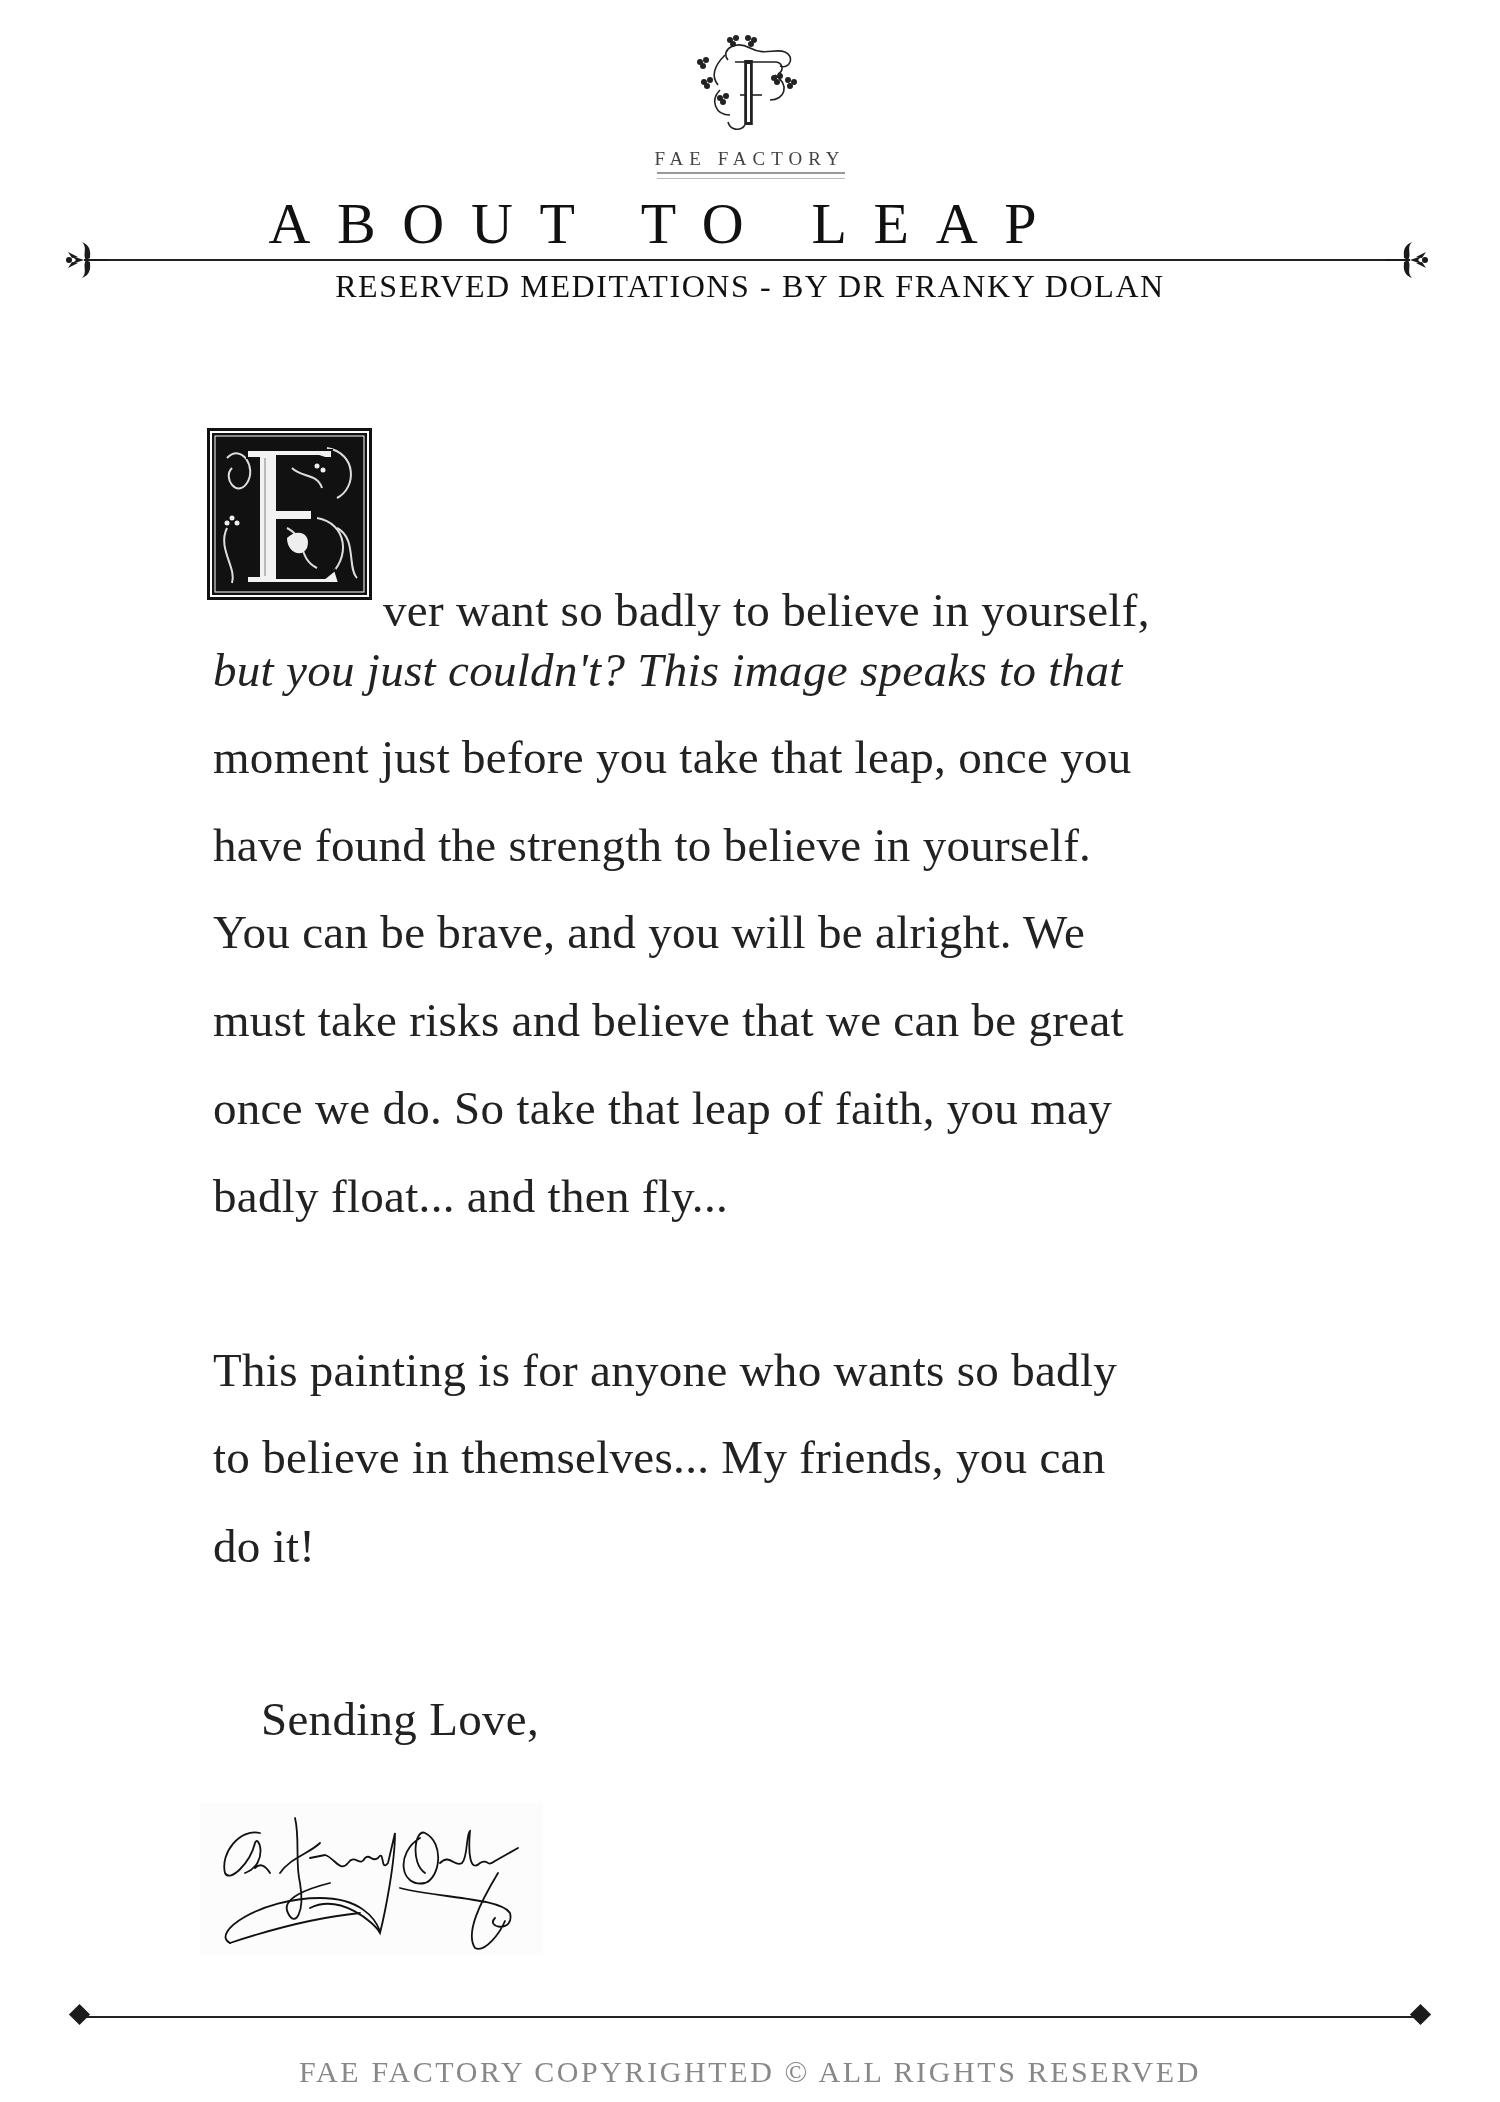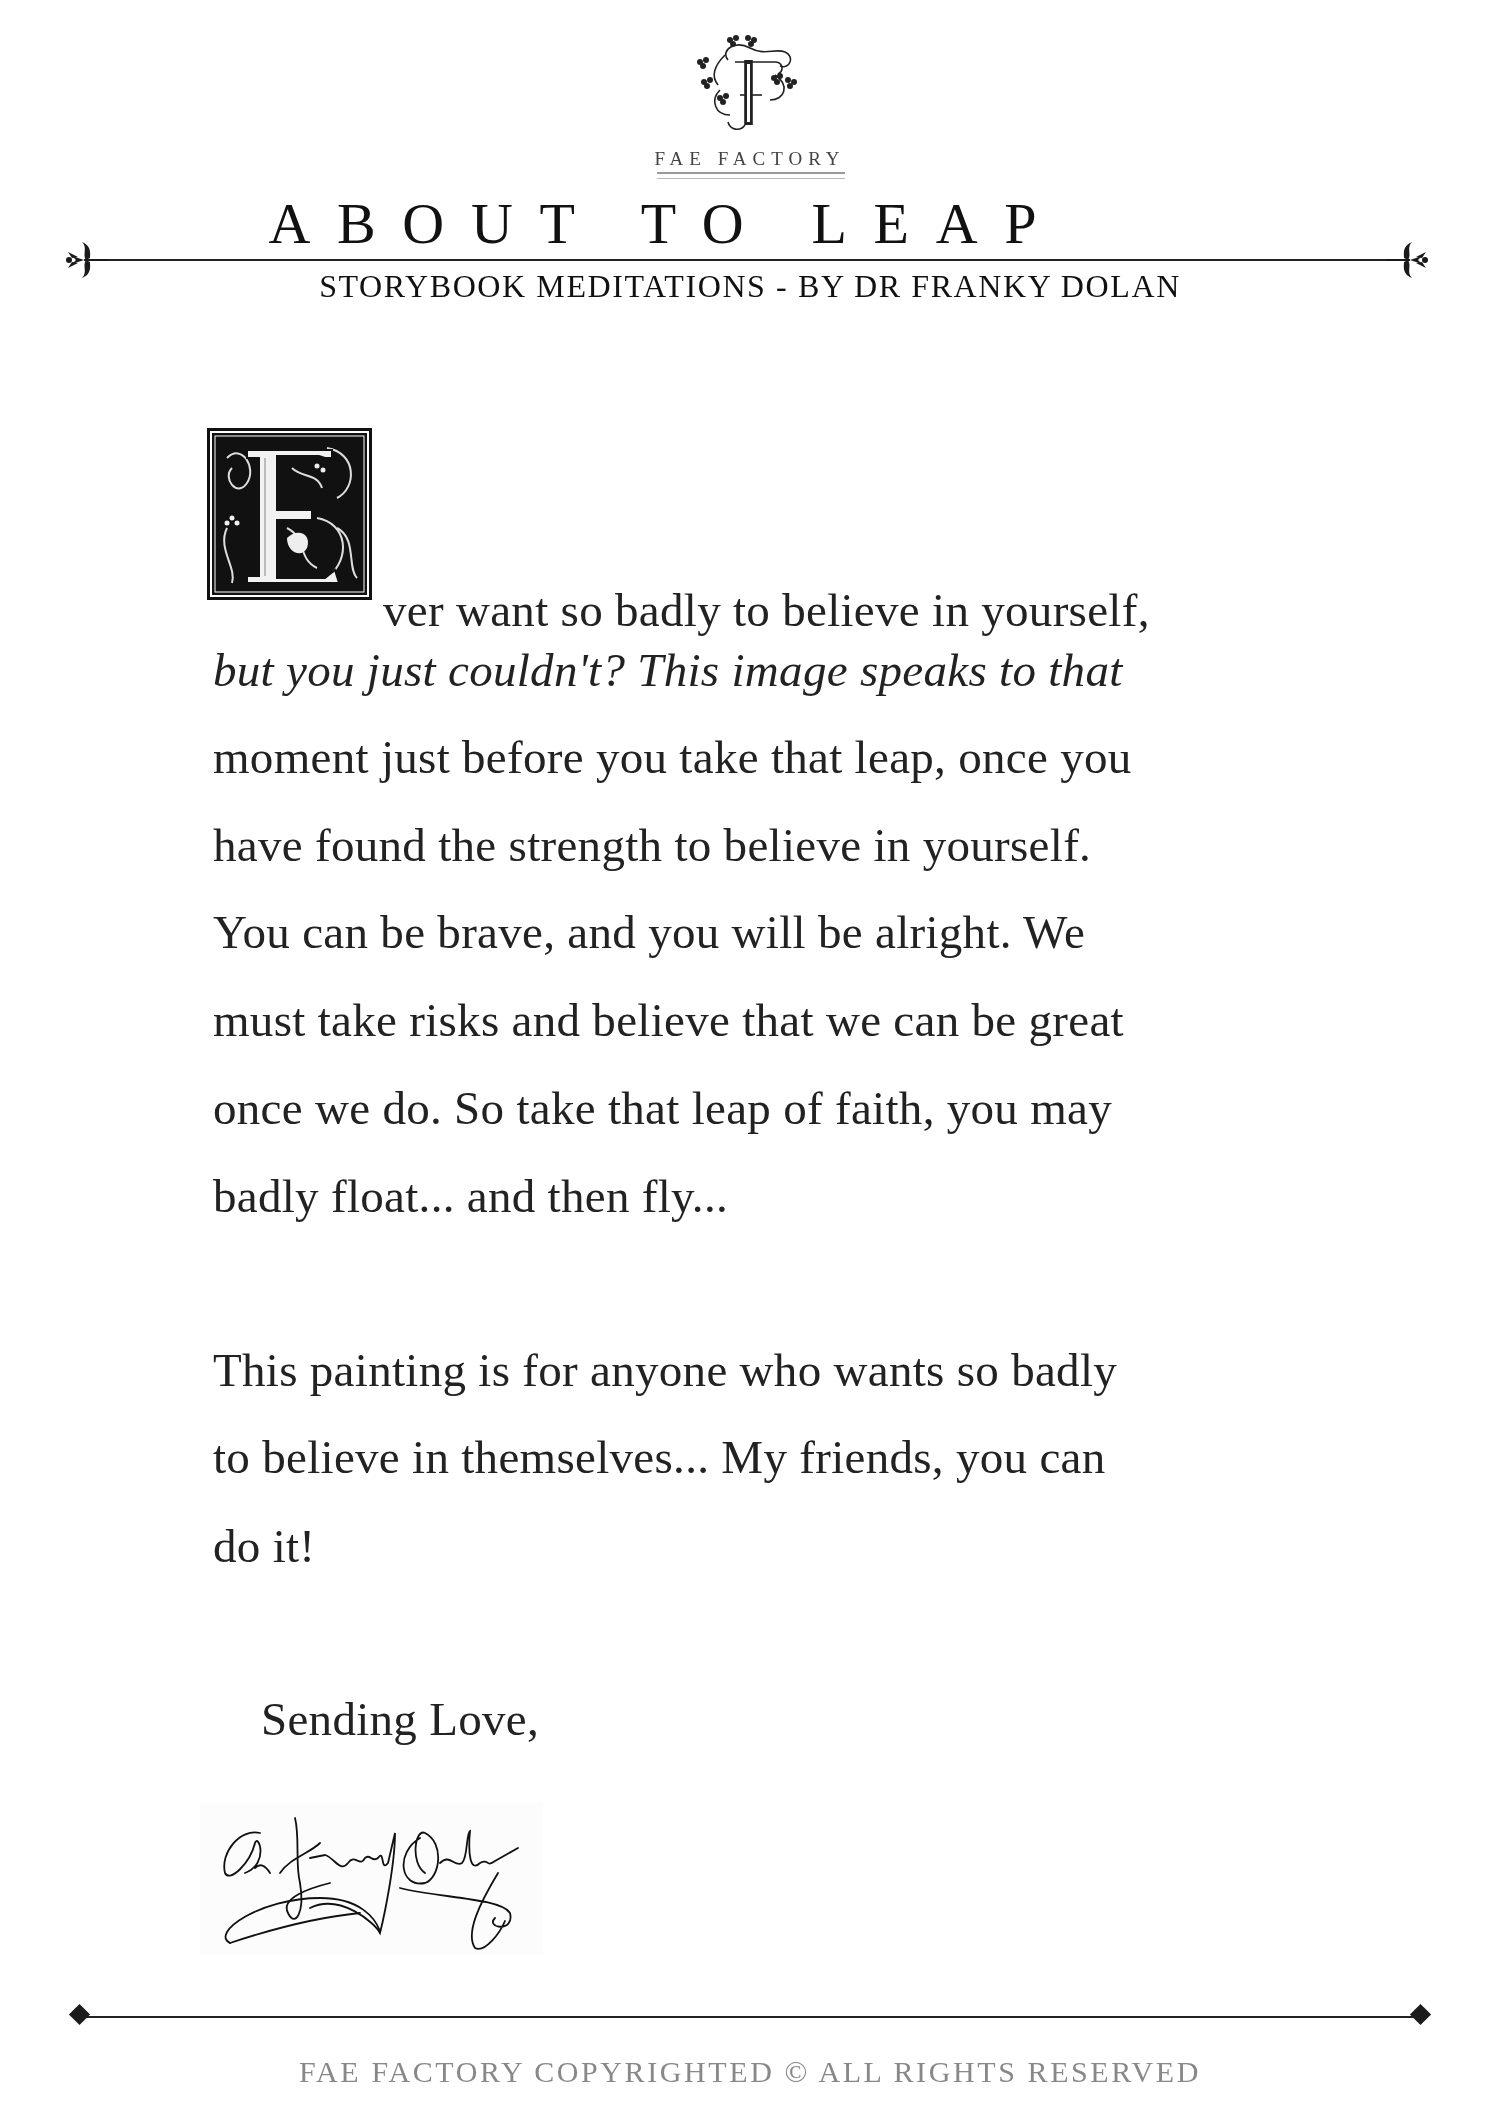--- a/index.html
+++ b/index.html
@@ -89,21 +89,21 @@
       <path d="M44 19 L20 19 L20 21 L44 21 Z"></path>
       <path d="M22 20 C 18 14, 24 8, 18 2 C 28 6, 26 14, 26 18 Z"></path>
       <path d="M22 20 C 18 26, 24 32, 18 38 C 28 34, 26 26, 26 22 Z"></path>
       <path d="M20 20 L8 16 L12 20 L8 24 Z"></path>
       <circle cx="5" cy="20" r="3"></circle>
       <path d="M14 17 L4 12 L8 18 Z"></path>
       <path d="M14 23 L4 28 L8 22 Z"></path>
     </g>
   </svg>
 </div>
-<div id="subtitle" class="abs">STORYBOOK MEDITATIONS - BY DR FRANKY DOLAN</div>
+<div id="subtitle" class="abs">RESERVED MEDITATIONS - BY DR FRANKY DOLAN</div>
 
 <div id="dropcap" class="abs">
   <svg width="165" height="172" viewBox="0 0 165 172">
     <rect x="0" y="0" width="165" height="172" fill="#111"></rect>
     <rect x="4" y="4" width="157" height="164" fill="none" stroke="#fff" stroke-width="2"></rect>
     <rect x="8" y="8" width="149" height="156" fill="#111" stroke="#fff" stroke-width="1"></rect>
     <g fill="none" stroke="#ddd" stroke-width="2">
       <path d="M20 30 C 35 15, 50 40, 40 55 C 30 70, 15 50, 25 40"></path>
       <path d="M120 20 C 150 25, 150 60, 130 70"></path>
       <path d="M110 90 C 140 95, 145 130, 120 150"></path>

